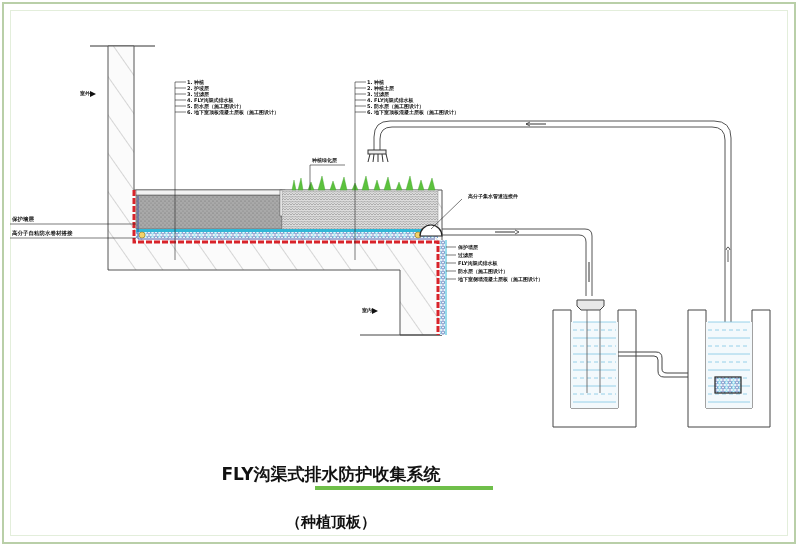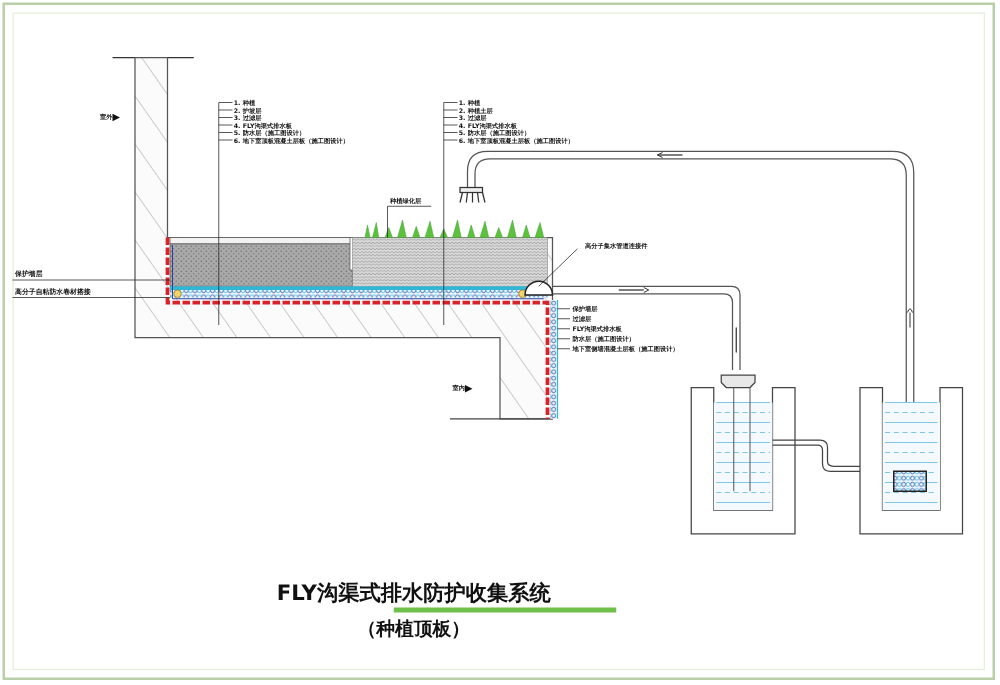--- a/index.html
+++ b/index.html
@@ -18,21 +18,21 @@
     border: 1px solid #e3eedb;
   }
   svg.diagram { position: absolute; left: 0; top: 0; }
   .lbl { font-family: "DejaVu Sans", sans-serif; font-size: 5px; font-weight: bold; fill: #111; }
   .lbl-md { font-family: "DejaVu Sans", sans-serif; font-size: 5.5px; font-weight: bold; fill: #111; }
   .title {
     position: absolute; left: 0; width: 662px; text-align: center;
     font-family: "DejaVu Sans", sans-serif; font-weight: bold; color: #111;
   }
   .title.main { top: 463px; font-size: 17px; letter-spacing: 0px; }
-  .title.sub { top: 494px; font-size: 15px; }
+  .title.sub { top: 513px; font-size: 15px; }
   .title-underline {
     position: absolute; left: 315px; top: 486px; width: 178px; height: 4px;
     background: #6fbf4a;
   }
 </style>
 </head>
 <body>
 
 <div class="frame">
     <div class="frame-inner"></div>

